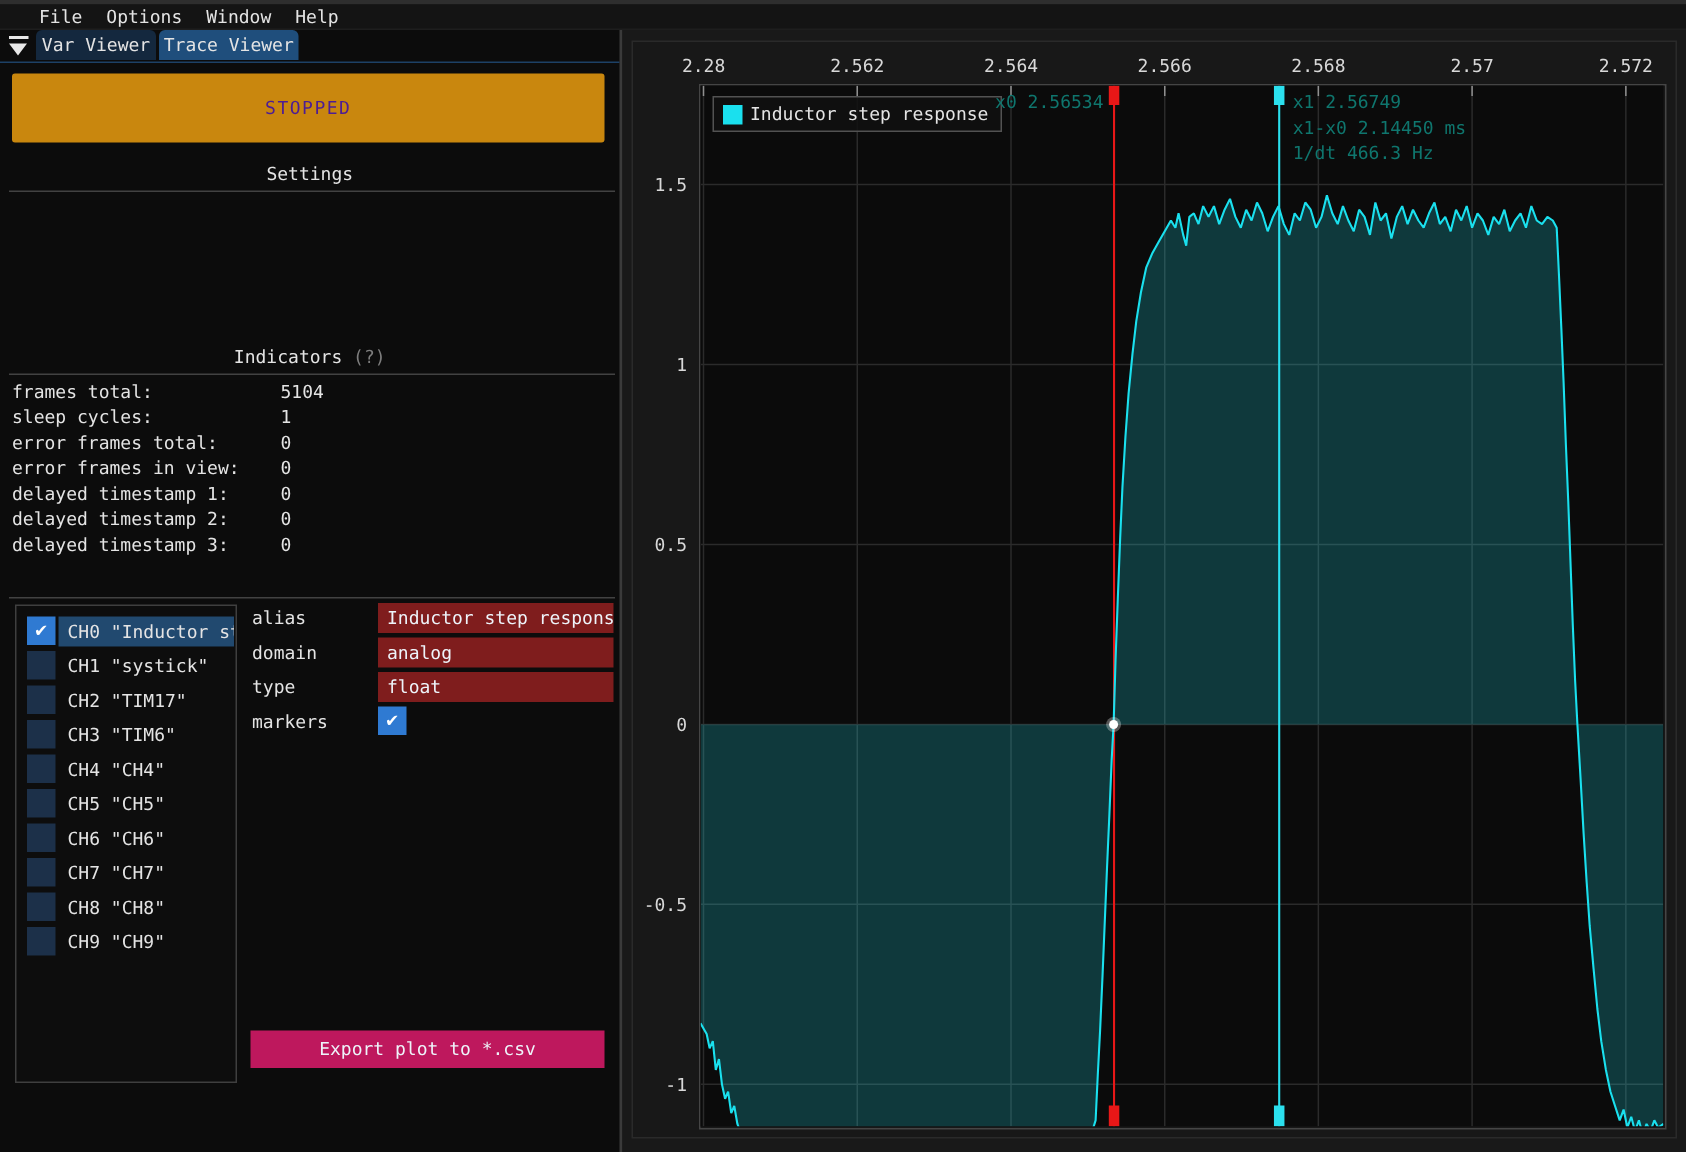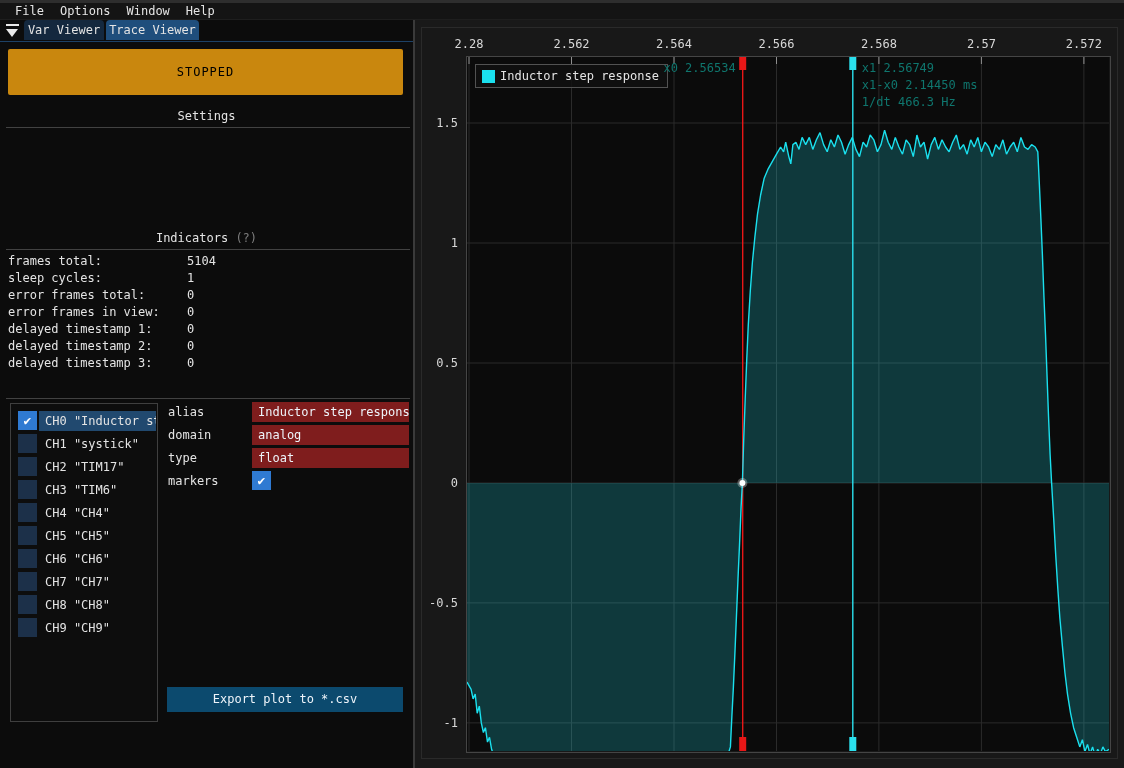--- a/index.html
+++ b/index.html
@@ -1,38 +1,38 @@
 <!DOCTYPE html>
 <html><head>
 <meta charset="utf-8">
 <style>
   html,body{margin:0;padding:0;background:#000;}
   #app{position:relative;width:1124px;height:768px;background:#0c0c0c;overflow:hidden;
        font-family:"DejaVu Sans Mono",monospace;font-size:12px;color:#e4e4e4;}
   
   #top-strip{position:absolute;left:0;top:0;width:100%;height:3px;background:#2e2e2e;}
   #menubar{position:absolute;left:0;top:3px;width:100%;height:17px;background:#141414;
-           display:flex;align-items:center;padding-left:7px;box-sizing:border-box;
+           display:flex;align-items:center;padding-left:18px;box-sizing:border-box;
            border-bottom:1px solid #1e1e1e;}
   .menu-item{padding:0 8px;cursor:default;}
   
   #tabbar{position:absolute;left:0;top:20px;width:405px;height:21px;}
   #collapse-btn{position:absolute;left:6px;top:4px;width:13px;height:14px;}
   #collapse-btn .bar{position:absolute;left:0;top:0;width:13px;height:2px;background:#e8e8e8;}
   #collapse-btn .tri{position:absolute;left:0;top:5px;width:0;height:0;
       border-left:6.5px solid transparent;border-right:6.5px solid transparent;border-top:8px solid #e8e8e8;}
   .tab{position:absolute;top:0;height:20px;line-height:20px;text-align:center;
        border-radius:4px 4px 0 0;cursor:default;}
   #tab-var{left:24px;width:80px;background:#14283e;}
   #tab-trace{left:106px;width:93px;background:#1f4e7c;}
   #tab-underline{position:absolute;left:0;top:41px;width:413px;height:1px;background:#1d4166;}
   
   #stopped-btn{position:absolute;left:8px;top:49px;width:395px;height:46px;background:#c9870e;
       border-radius:2px;display:flex;align-items:center;justify-content:center;
-      color:#000000;letter-spacing:1px;cursor:default;}
+      color:#4c1d95;letter-spacing:1px;cursor:default;}
   .section-header{position:absolute;left:0;width:413px;text-align:center;color:#e4e4e4;}
   .help{color:#7d7d7d;}
   .sep{position:absolute;left:6px;width:404px;height:1px;background:#424242;}
   .setting-row{position:relative;height:23px;}
   .setting-row .lbl{position:absolute;left:8px;top:3px;}
   .setting-row .field{position:absolute;left:177px;top:0;width:232px;height:20px;background:#1d3a5e;
       line-height:20px;padding-left:6px;box-sizing:border-box;color:#eef4fa;overflow:hidden;white-space:nowrap;}
   #settings-rows{position:absolute;left:0;top:131px;width:413px;}
   #indicator-rows{position:absolute;left:0;top:253px;width:413px;}
   .ind-row{position:relative;height:17px;}
@@ -45,21 +45,21 @@
       text-align:center;line-height:19px;font-size:13px;color:#fff;cursor:default;}
   .ch-cb.checked{background:#2f7ad2;}
   .ch-label{position:absolute;left:28px;right:1px;top:1px;height:20px;line-height:20px;
       padding-left:6px;white-space:nowrap;overflow:hidden;cursor:default;}
   .ch-label.selected{background:#21496f;}
   .form-lbl{position:absolute;left:168px;}
   .form-field{position:absolute;left:252px;width:157px;height:20px;background:#7f1d1d;
       line-height:20px;padding-left:6px;box-sizing:border-box;color:#eef4fa;overflow:hidden;white-space:nowrap;}
   #markers-cb{position:absolute;left:252px;top:471px;width:19px;height:19px;background:#2f7ad2;
       text-align:center;line-height:19px;font-size:13px;color:#fff;cursor:default;}
-  #export-btn{position:absolute;left:167px;top:687px;width:236px;height:25px;background:#0c4a6e;
+  #export-btn{position:absolute;left:167px;top:687px;width:236px;height:25px;background:#be185d;
       line-height:25px;text-align:center;color:#eef4fa;cursor:default;}
   
   #splitter{position:absolute;left:413px;top:20px;width:2px;height:748px;background:#3a3a3a;cursor:col-resize;}
   #right-panel{position:absolute;left:415px;top:20px;width:709px;height:748px;background:#191919;}
   #plot-child{position:absolute;left:421px;top:27px;width:697px;height:732px;
       border:1px solid #2a2a2a;background:#181818;box-sizing:border-box;}
   #plot-frame{position:absolute;left:466px;top:56px;width:643px;height:695px;border:1px solid #454545;}
   #plot-area{position:absolute;left:467px;top:57px;width:642px;height:694px;background:#0b0b0b;overflow:hidden;}
   .x-tick-label{position:absolute;top:37px;height:14px;line-height:14px;transform:translateX(-50%);color:#d8d8d8;}
   .y-tick-label{position:absolute;right:666px;height:14px;line-height:14px;transform:translateY(-50%);color:#d8d8d8;}

